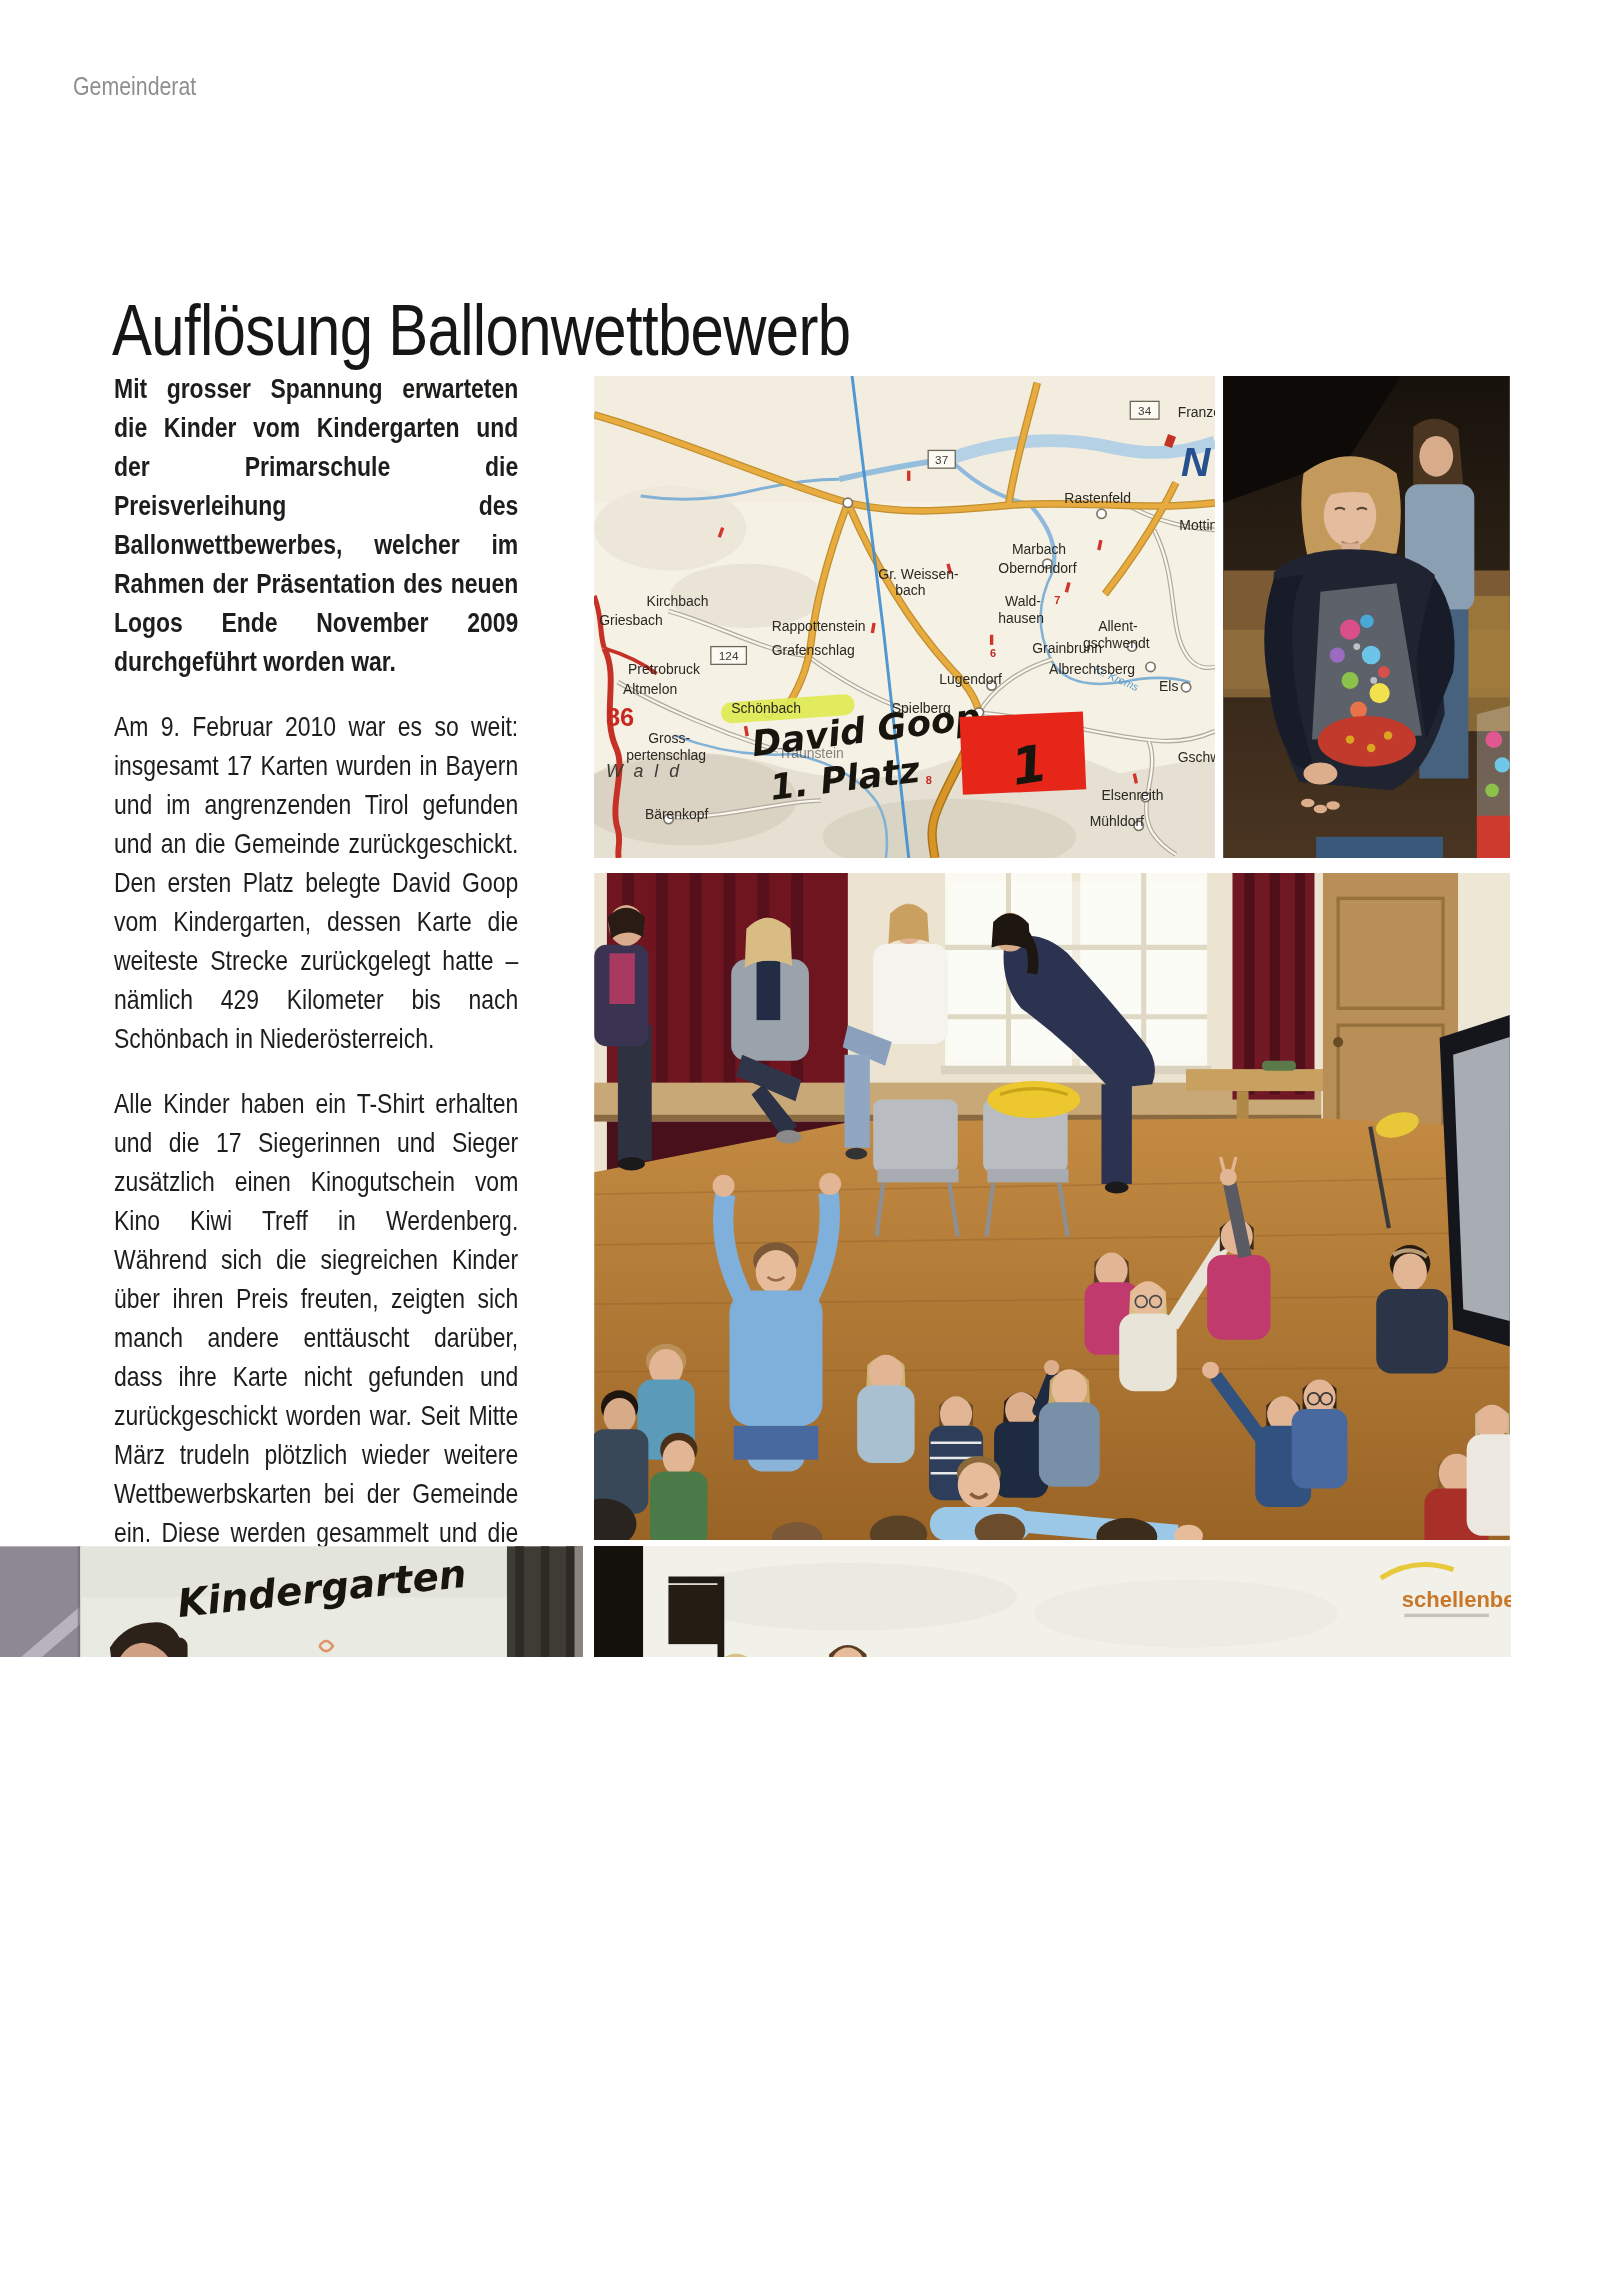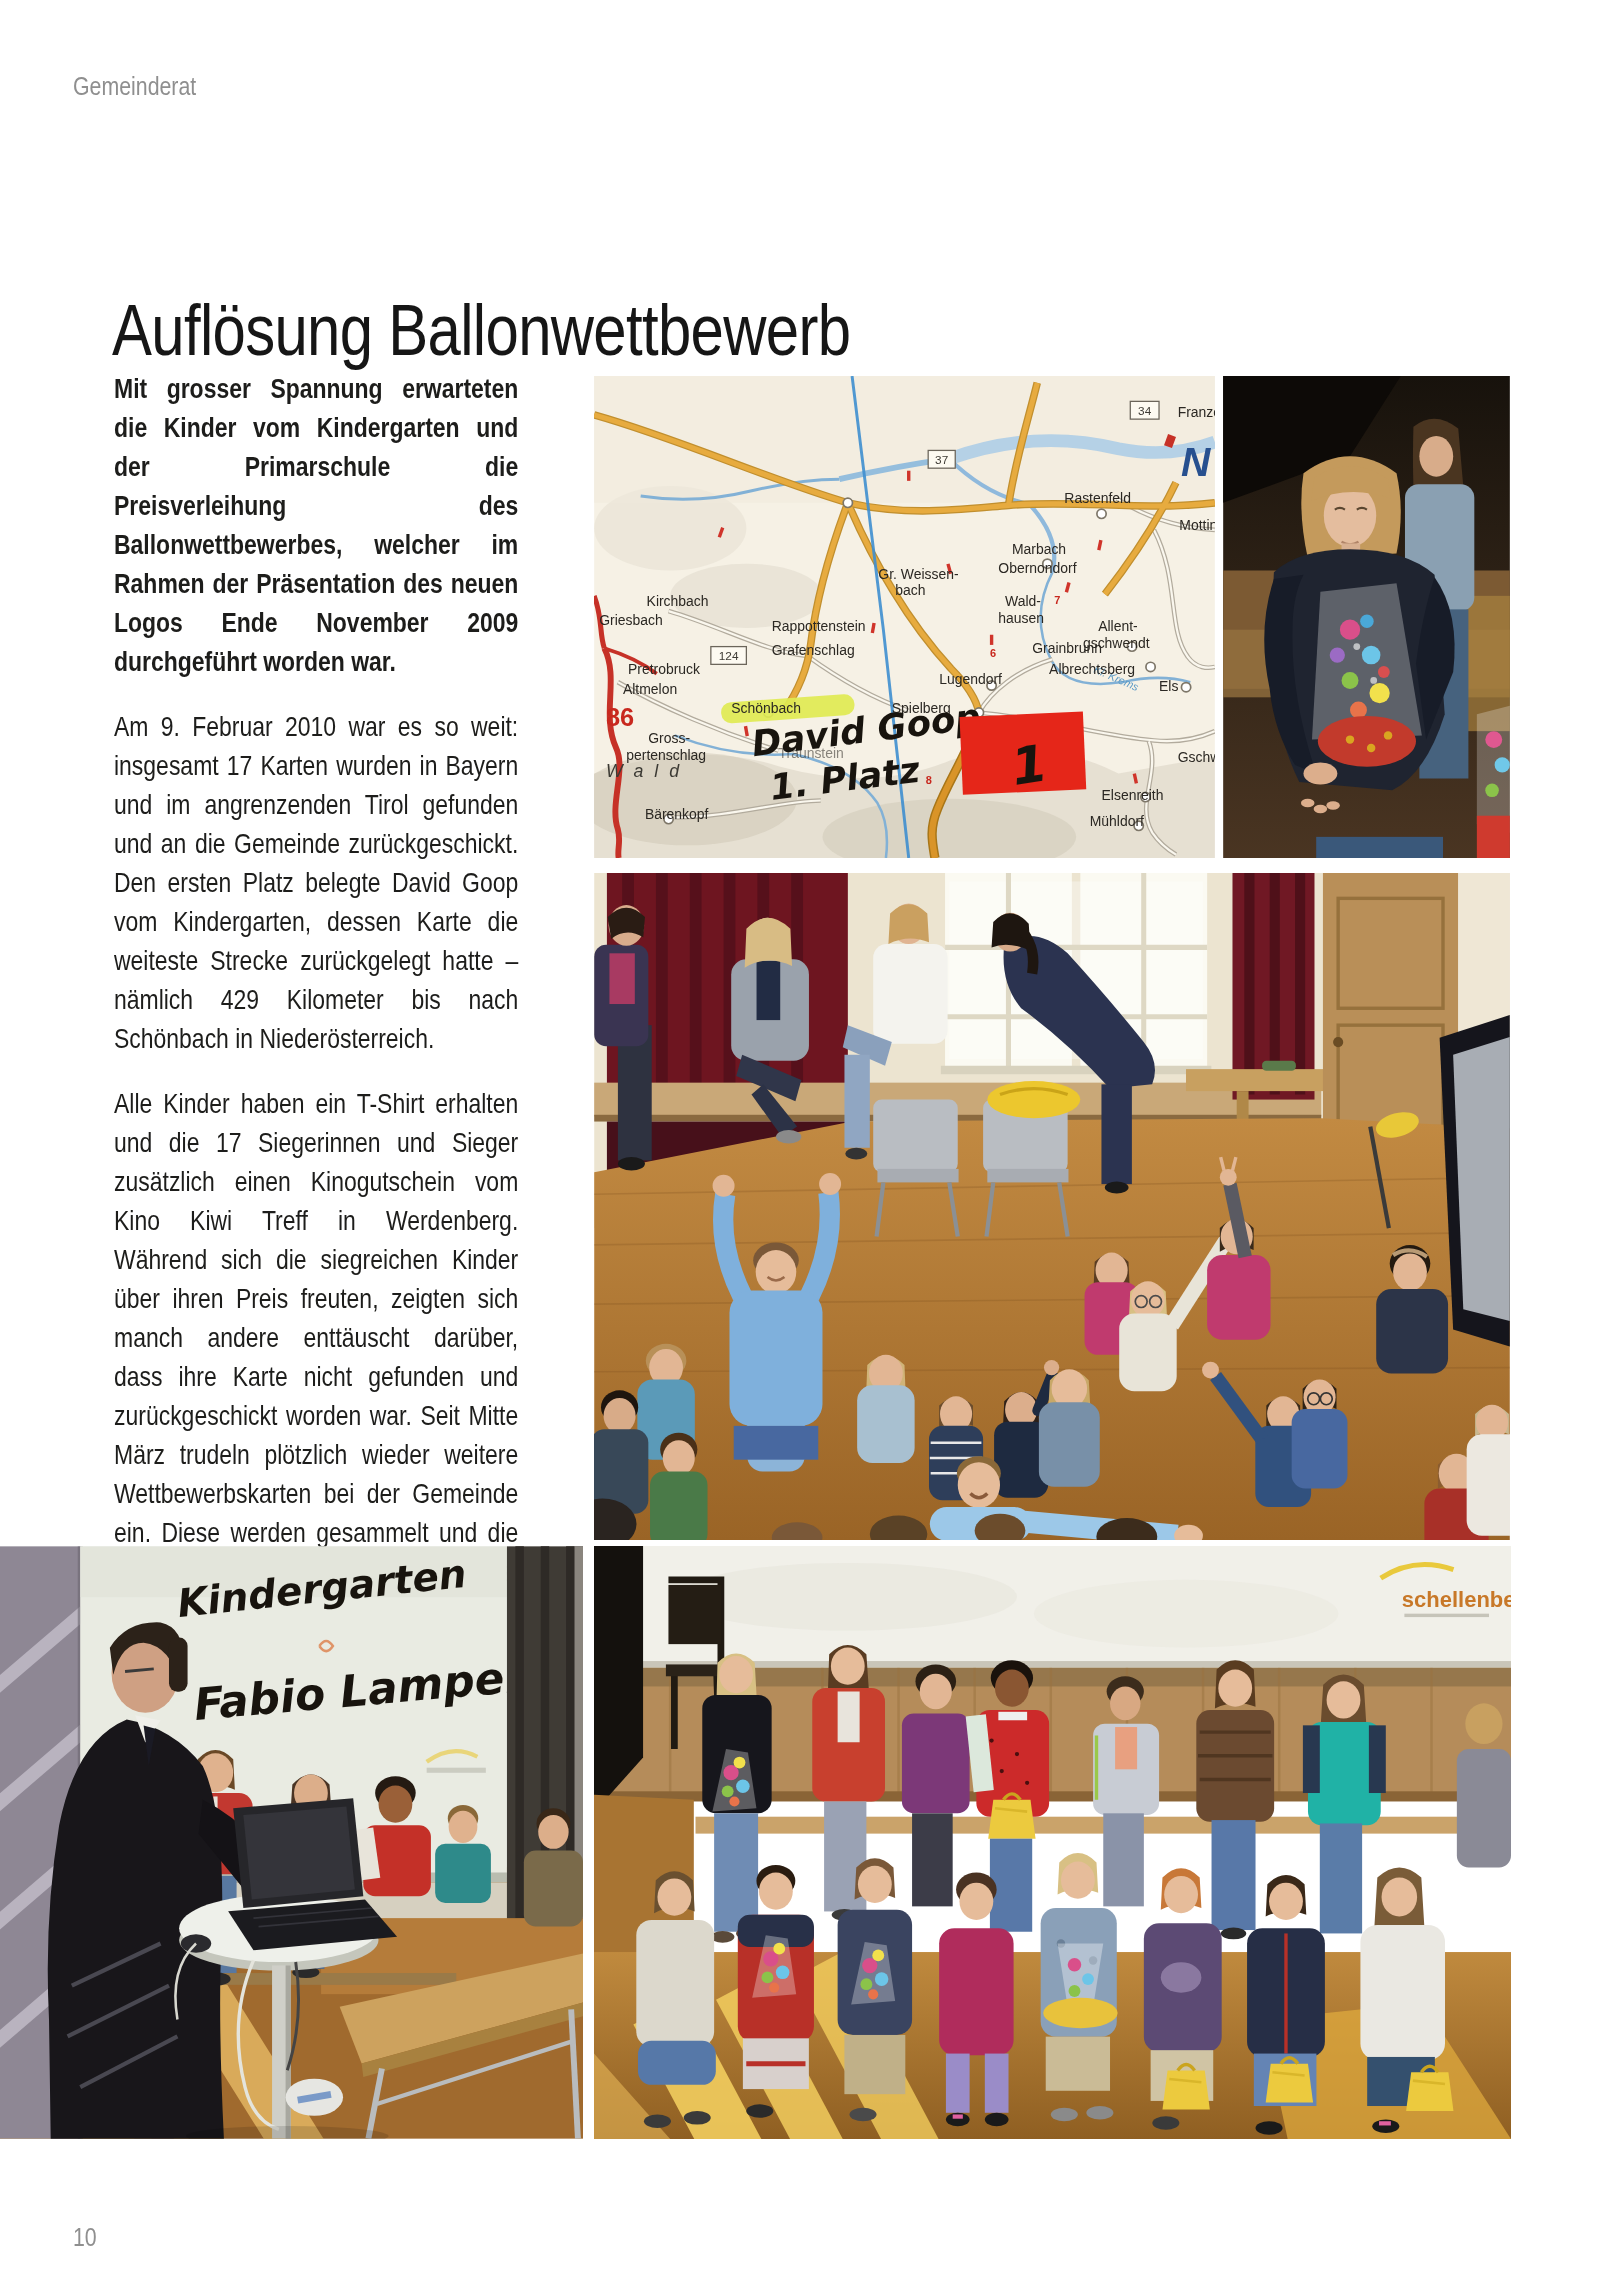--- a/index.html
+++ b/index.html
@@ -1,16 +1,16 @@
 <!DOCTYPE html>
 <html lang="de" style="font-size:13.5px"><head>
 <meta charset="utf-8">
 <style>
   html,body{margin:0;padding:0;background:#ffffff;}
-  .page{position:relative;width:1623px;height:2295px;background:#fff;overflow:hidden;
+  .page{position:relative;width:1623px;height:1657px;background:#fff;overflow:hidden;
         font-family:"Liberation Sans",sans-serif;}
   .cond{transform:scaleX(0.82);transform-origin:0 0;}
   .section-header{position:absolute;left:73px;top:71px;font-size:26px;color:#8f8f8f;white-space:nowrap;}
   .page-title{position:absolute;left:112px;top:239px;font-size:73px;font-weight:400;color:#161616;
               letter-spacing:-0.8px;white-space:nowrap;}
   .article{position:absolute;left:114px;top:369px;width:493px;font-size:28px;line-height:39px;
            text-align:justify;color:#1d1d1b;}
   .article p{margin:0 0 26px 0;}
   .article p.lead{font-weight:700;}
   .page-number{position:absolute;left:73px;top:2222px;font-size:26px;color:#8f8f8f;}

